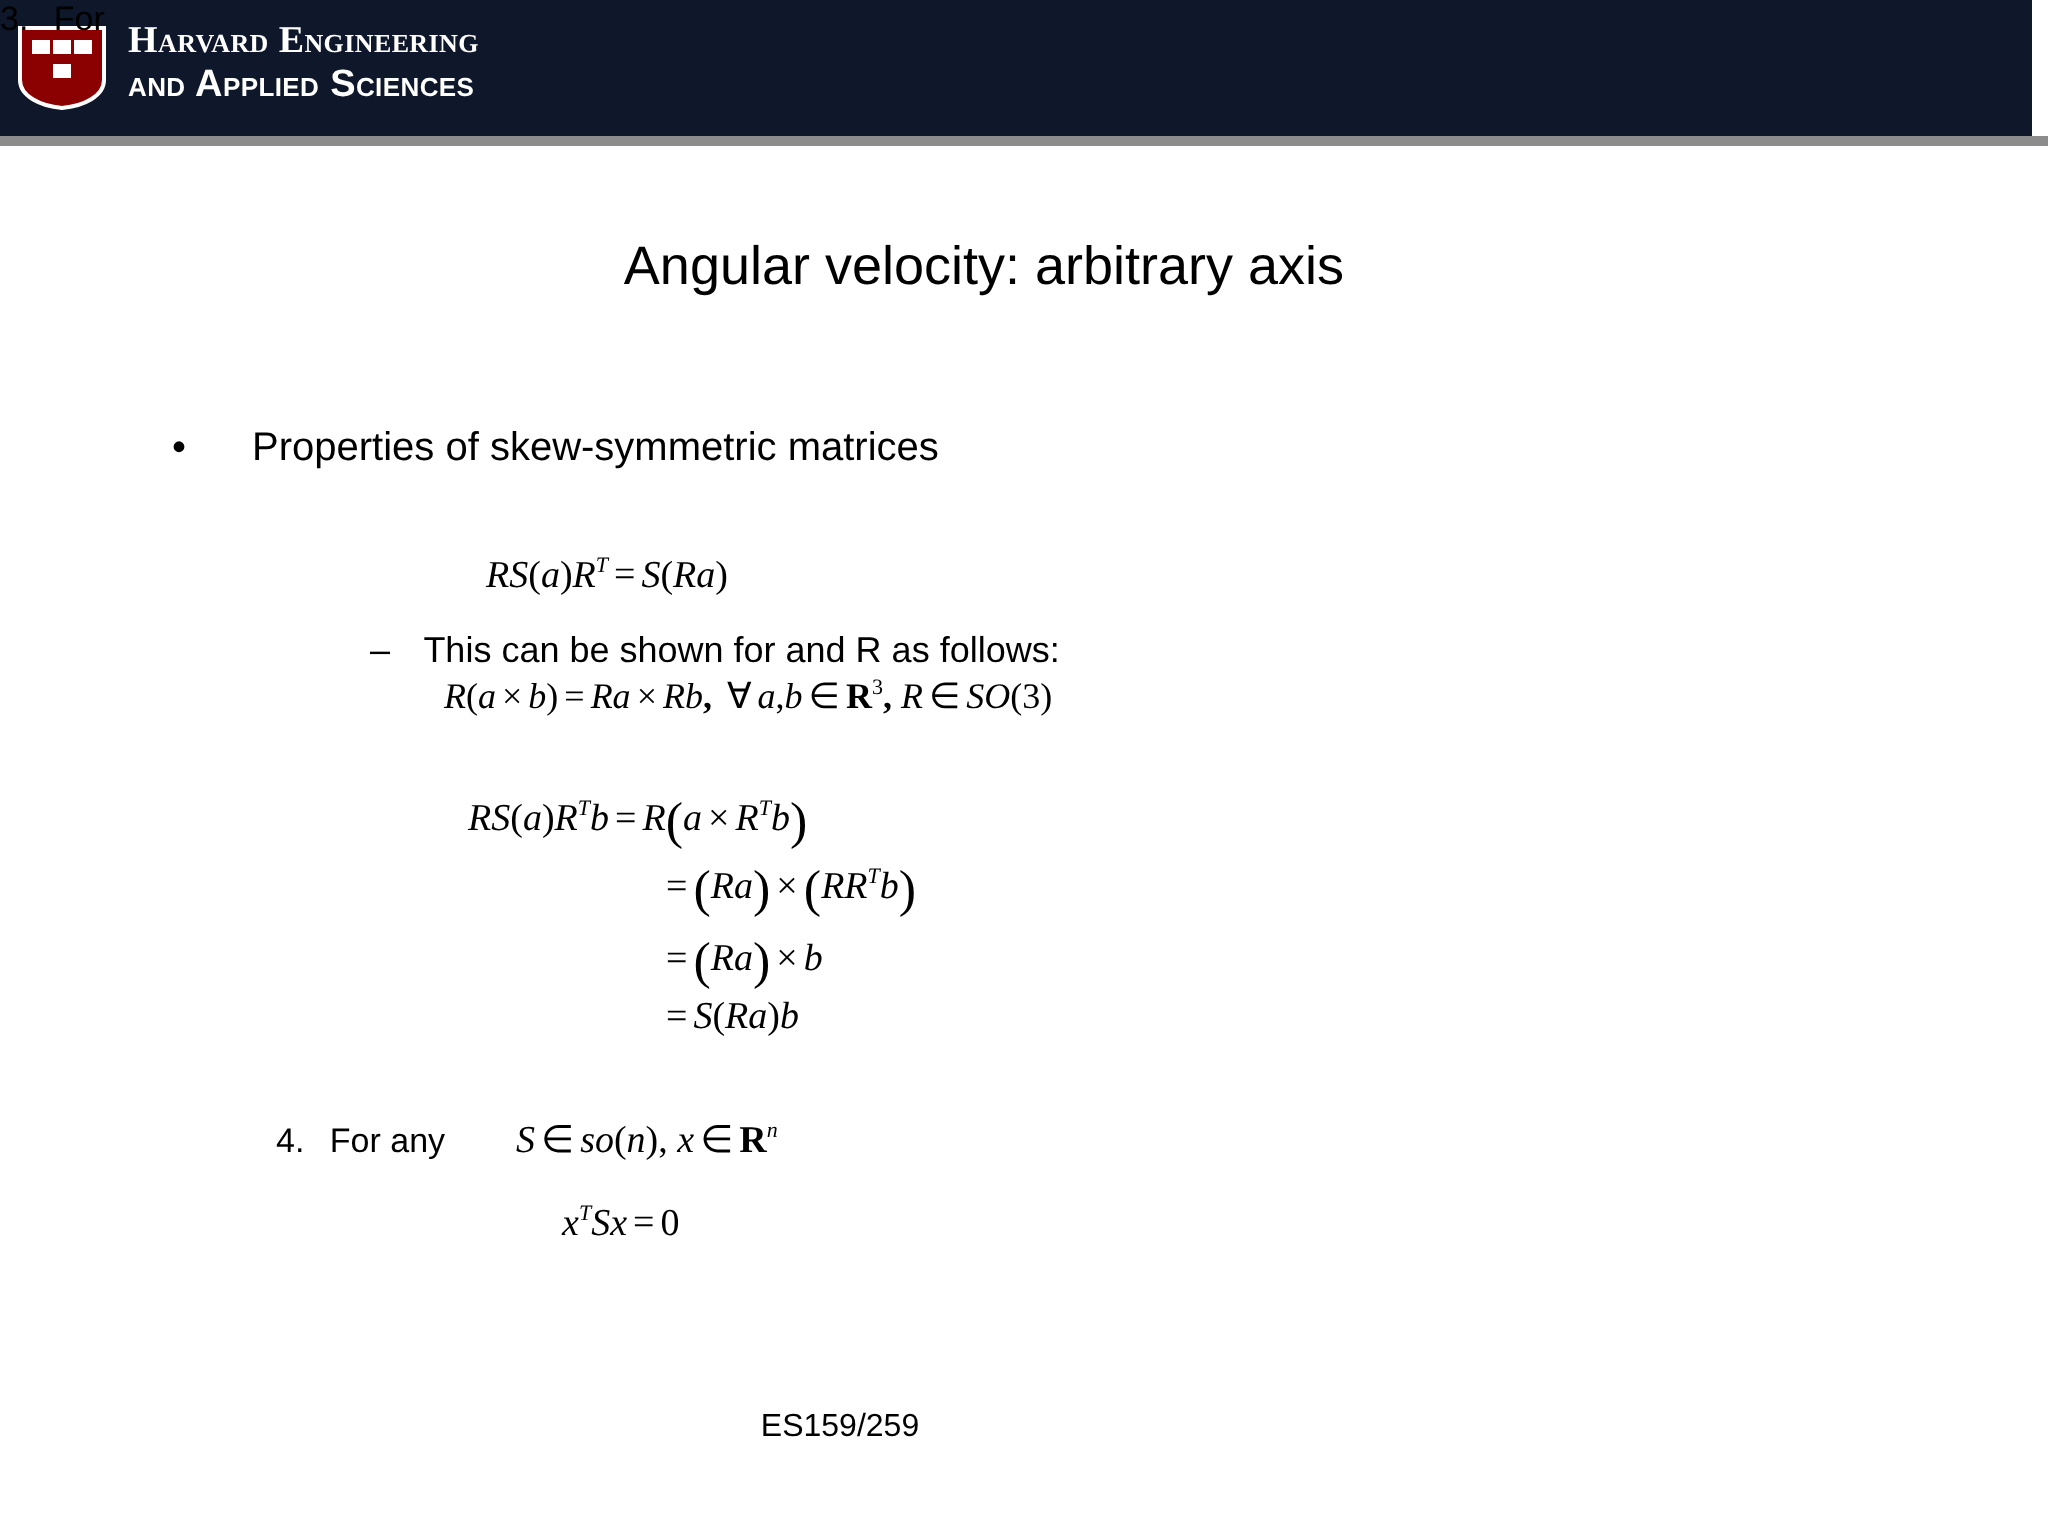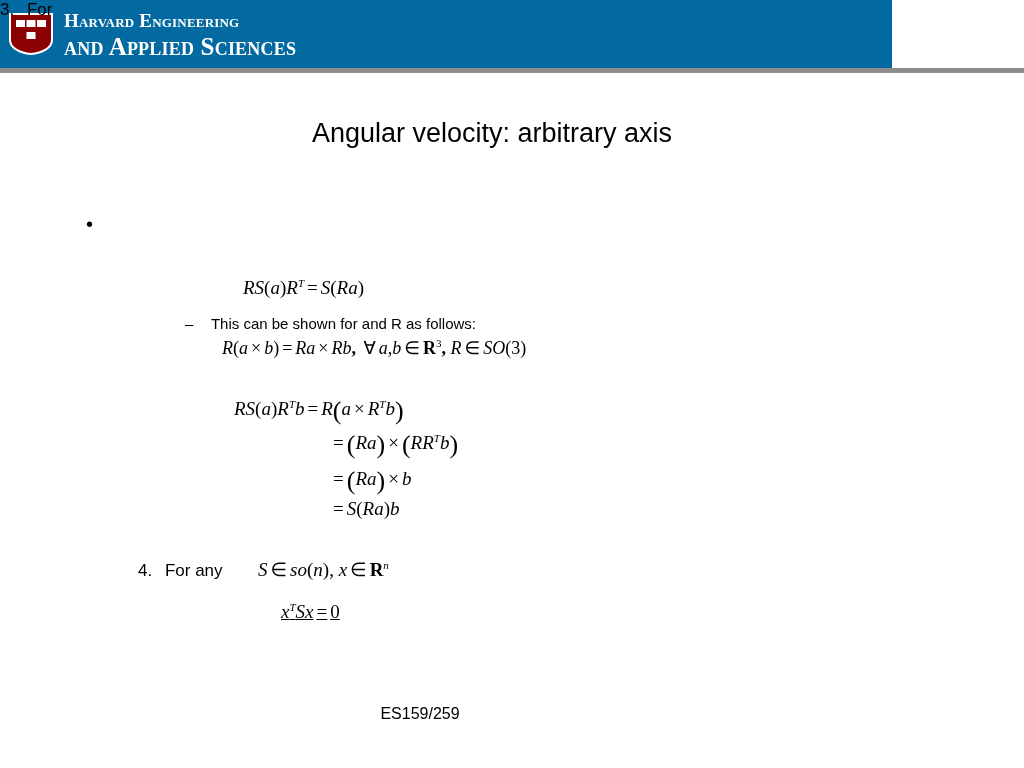--- a/index.html
+++ b/index.html
@@ -13,23 +13,23 @@
     font-family: "Liberation Sans", sans-serif;
     color: #000000;
     overflow: hidden;
     position: relative;
   }
 
   
   .header {
     position: absolute;
     top: 0; left: 0;
-    width: 892px;
+    width: 1016px;
     height: 68px;
-    background: #0369a1;
+    background: #0f172a;
   }
   .header-rule {
     position: absolute;
     top: 68px; left: 0;
     width: 1024px;
     height: 5px;
     background: #8c8c8c;
   }
   .shield {
     position: absolute;
@@ -48,23 +48,23 @@
     letter-spacing: 0.2px;
   }
   .brand-line1 {
     font-size: 19px;
     font-weight: bold;
     font-family: "Liberation Serif", serif;
     font-variant: small-caps;
     white-space: nowrap;
   }
   .brand-line2 {
-    font-size: 25px;
+    font-size: 19px;
     font-weight: bold;
-    font-family: Liberation Serif, serif;
+    font-family: Liberation Sans, sans-serif;
     font-variant: small-caps;
     white-space: nowrap;
   }
 
   
   .slide-title {
     position: absolute;
     top: 118px;
     left: 0;
     width: 984px;
@@ -91,21 +91,21 @@
   .bullet-l1 .txt { margin-left: 40px; display: inline-block; }
 
   .num-item {
     position: absolute;
     font-size: 17px;
   }
   .num-4 { left: 138px; top: 561px; }
 
   .dash-item {
     position: absolute;
-    font-size: 15px;
+    font-size: 18px;
   }
   .dash-item .dash { display: inline-block; width: 22px; }
 
   .dash-1 { left: 185px; top: 315px; }
   .dash-2 { left: 185px; top: 372px; }
 
   
   .math {
     position: absolute;
     font-family: "Liberation Serif", serif;
@@ -123,21 +123,21 @@
   }
 
   .m1 { left: 222px; top: 245px; }
   .m2 { left: 243px; top: 277px; }
   .m3 { left: 222px; top: 337px; font-size: 18px; }
   .m4 { left: 234px; top: 396px; }
   .m5 { left: 330px; top: 430px; text-align: right; }
   .m6 { left: 330px; top: 466px; }
   .m7 { left: 330px; top: 498px; }
   .m8 { left: 258px; top: 558px; font-family: Liberation Serif, serif; }
-  .m9 { left: 281px; top: 601px; text-decoration: underline; }
+  .m9 { left: 281px; top: 601px; }
 
   
   .footer {
     position: absolute;
     left: 0;
     top: 705px;
     width: 840px;
     text-align: center;
     font-size: 16px;
     color: #000000;
@@ -162,20 +162,21 @@
   </div>
 </div>
 <div class="header-rule"></div>
 
 <div class="content">
 
   <div class="slide-title">Angular velocity: arbitrary axis</div>
 
   <div class="bullet-l1">
     <span class="dot">•</span>
+    <span class="txt">Properties of skew-symmetric matrices</span>
   </div>
 
   <div class="num-item">
     <span>3.</span>
     <span style="padding-left:8px">For</span>
   </div>
 
 
   <div class="math m2">
     <i>RS</i>(<i>a</i>)<i>R</i><sup><i>T</i></sup><span class="op">=</span><i>S</i>(<i>Ra</i>)

